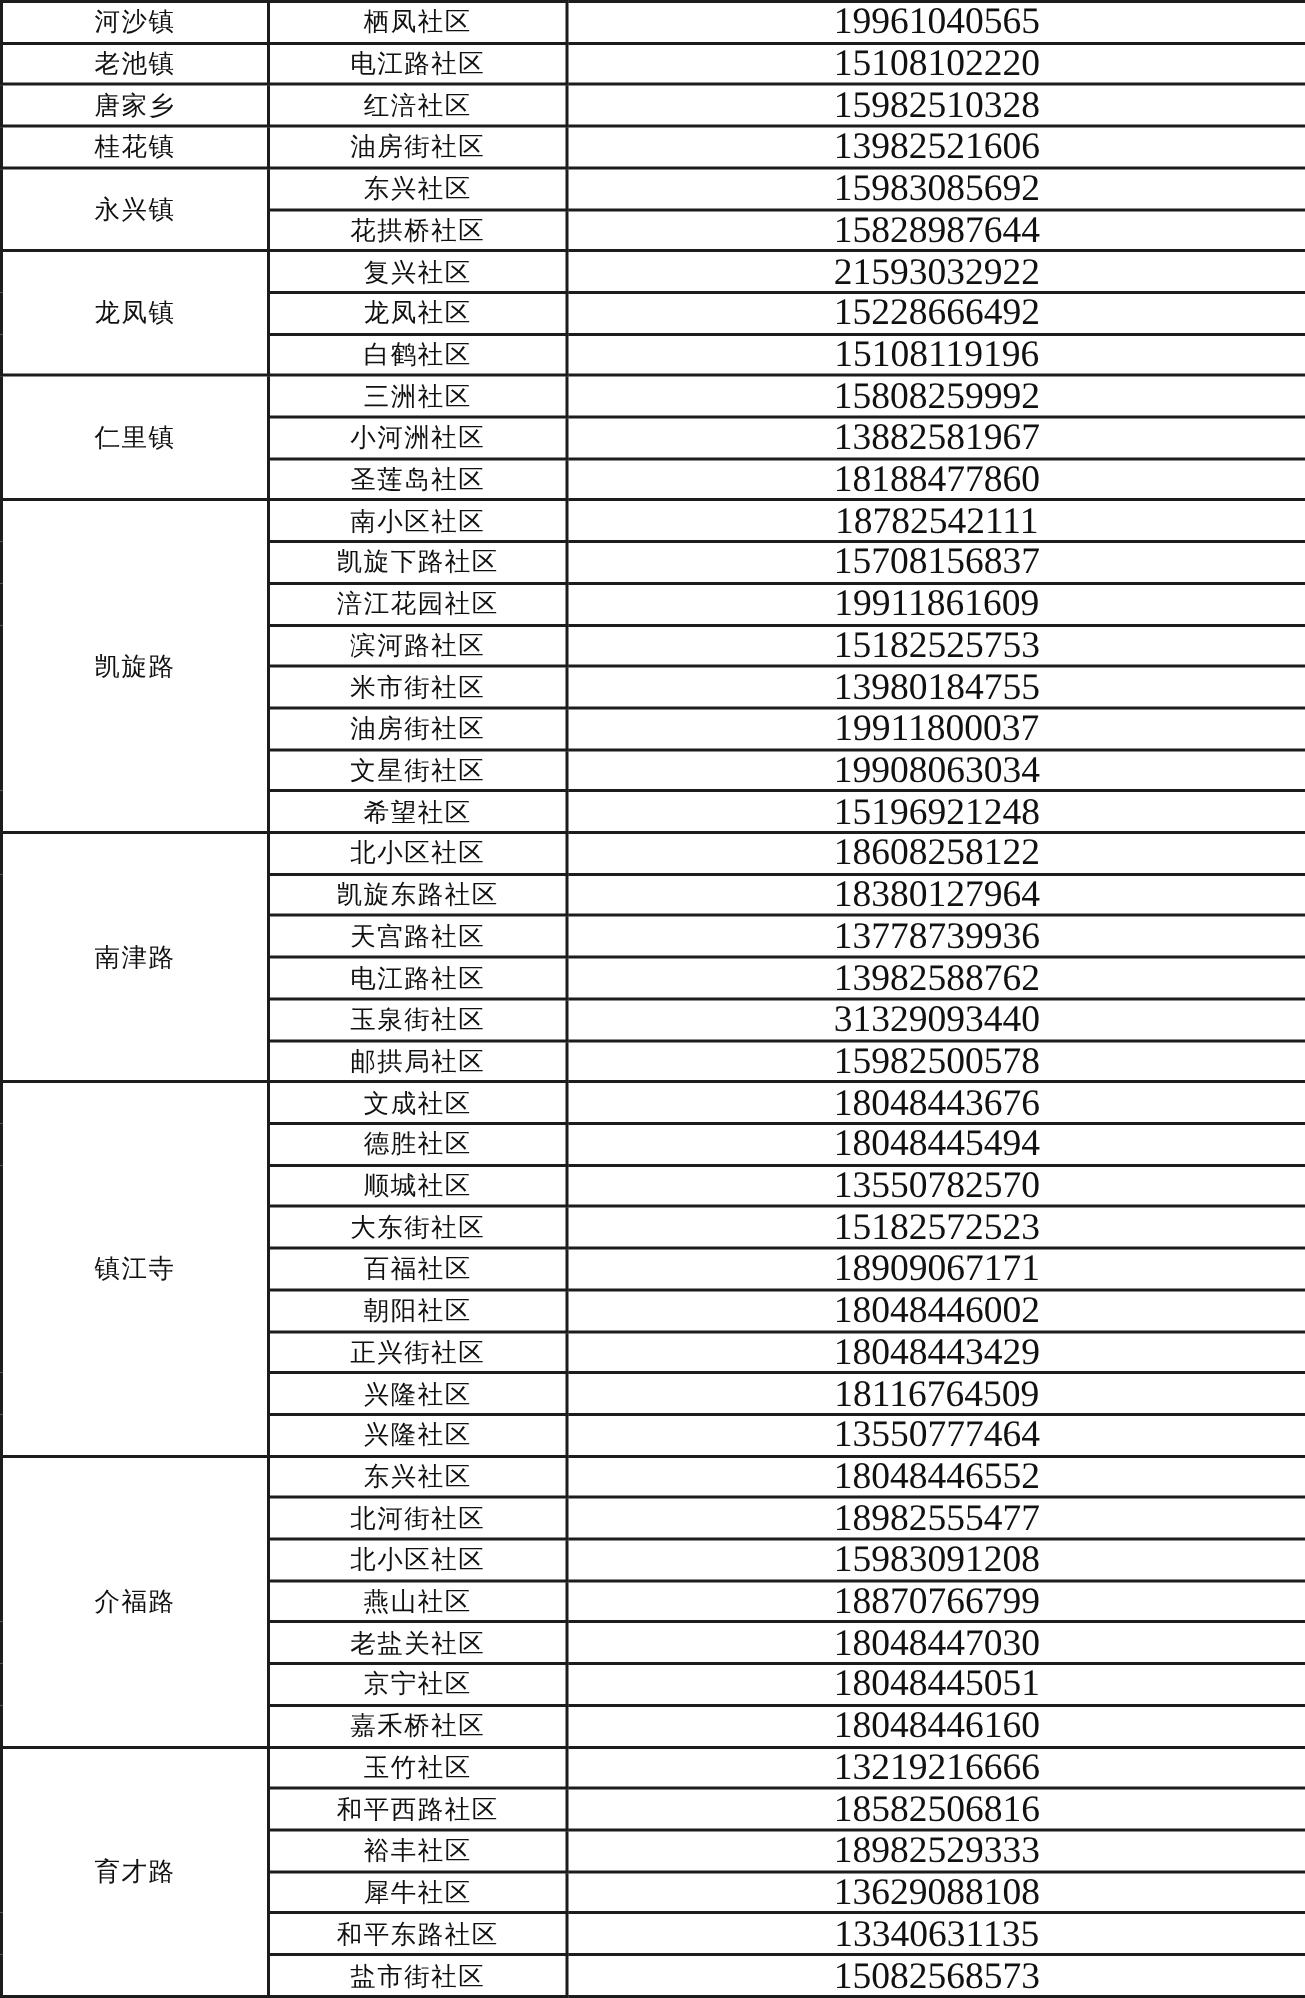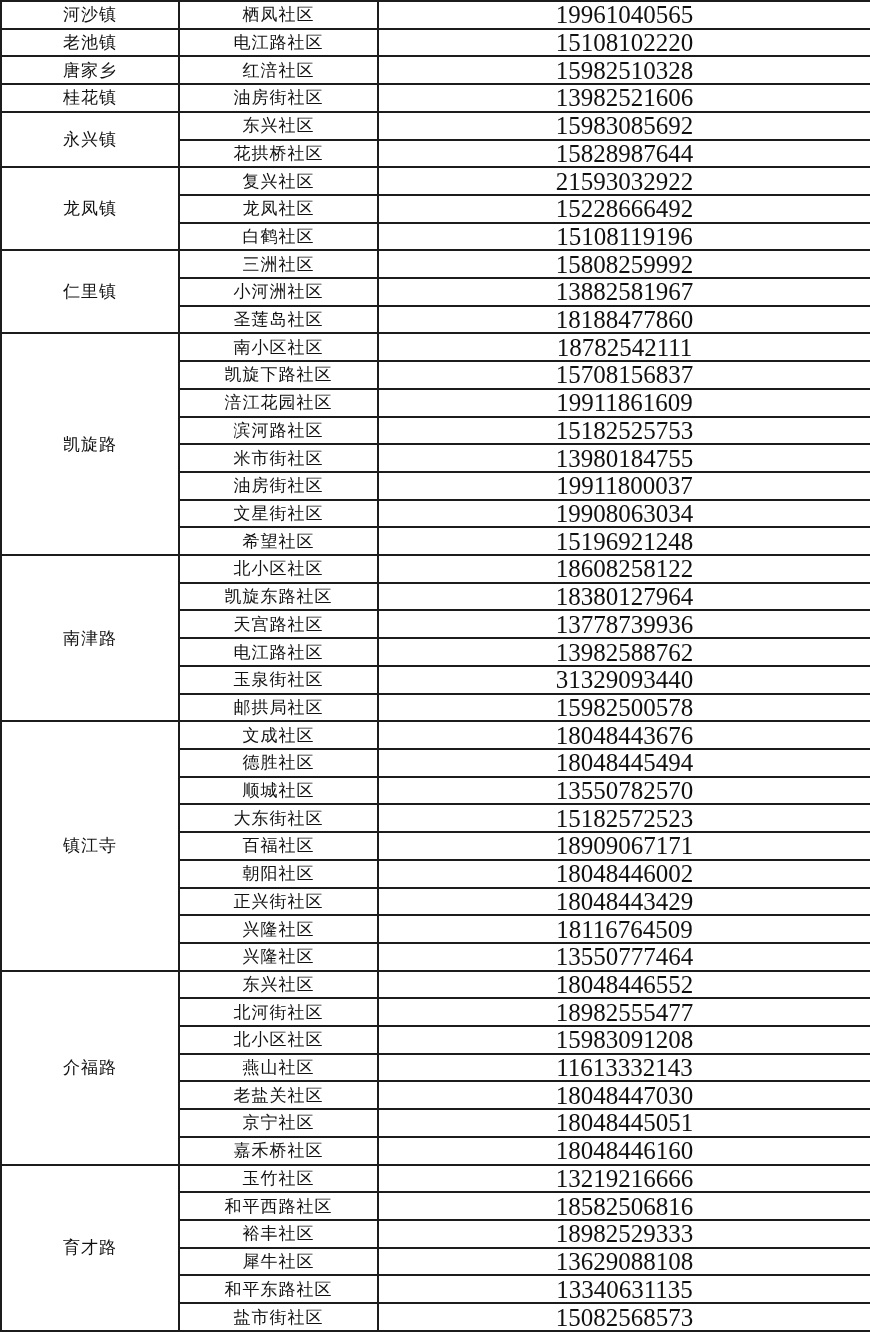--- a/index.html
+++ b/index.html
@@ -214,21 +214,21 @@
       <tr>
         <td class="community">北河街社区</td>
         <td class="phone">18982555477</td>
       </tr>
       <tr>
         <td class="community">北小区社区</td>
         <td class="phone">15983091208</td>
       </tr>
       <tr>
         <td class="community">燕山社区</td>
-        <td class="phone">11613332143</td>
+        <td class="phone">18870766799</td>
       </tr>
       <tr>
         <td class="community">老盐关社区</td>
         <td class="phone">18048447030</td>
       </tr>
       <tr>
         <td class="community">京宁社区</td>
         <td class="phone">18048445051</td>
       </tr>
       <tr>

